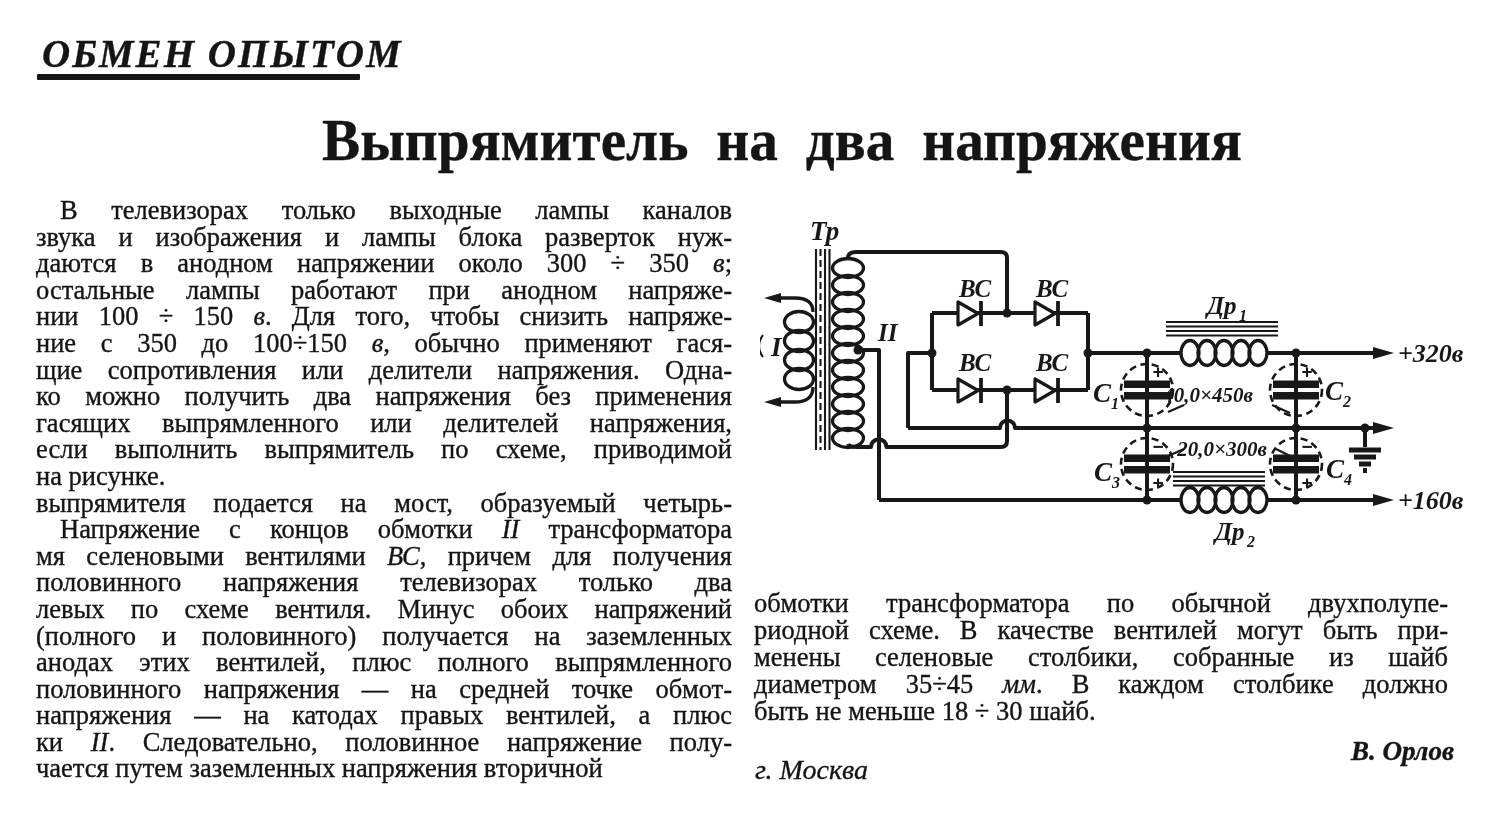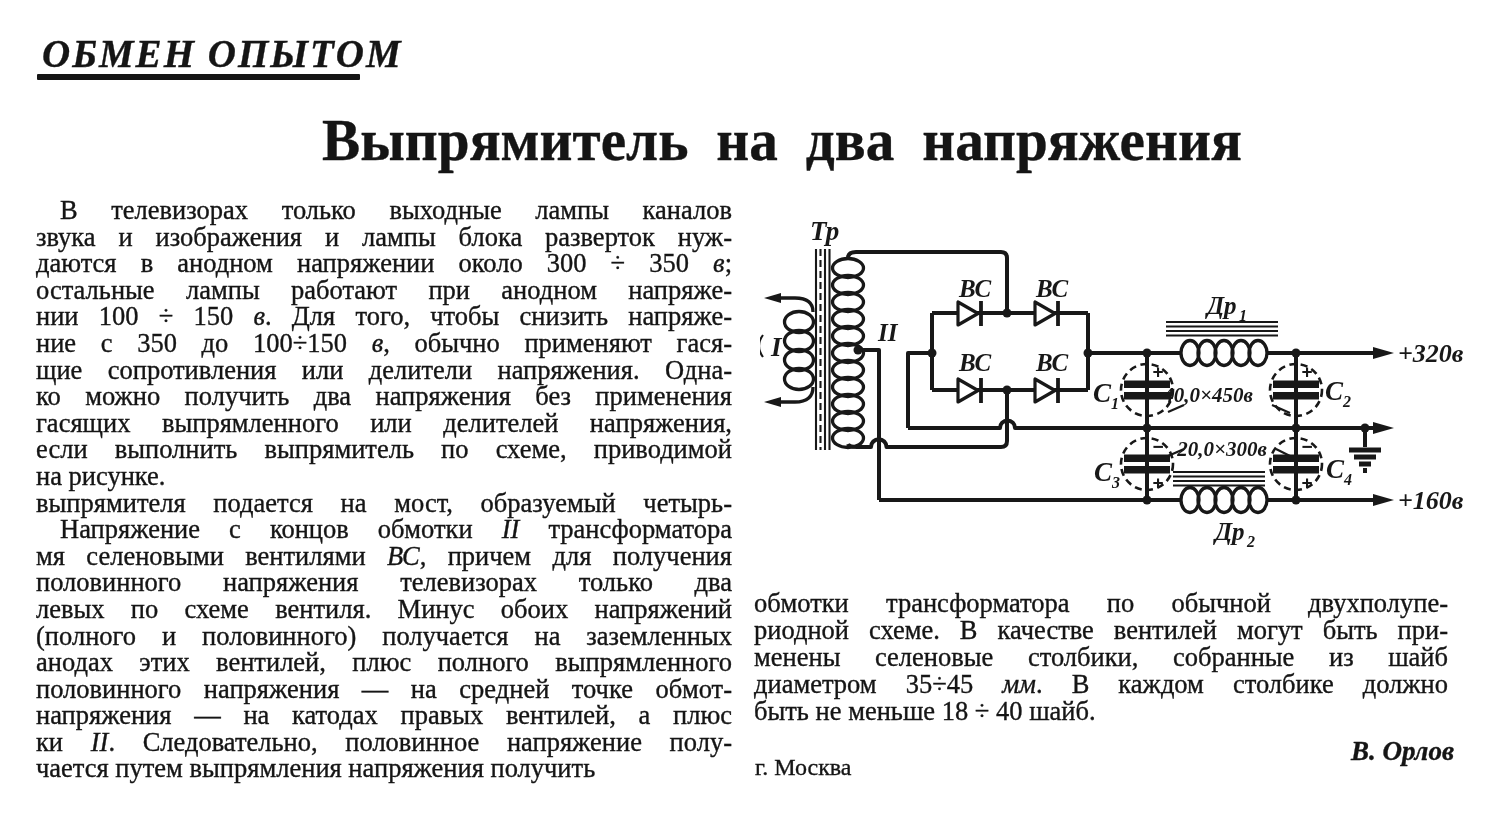--- a/index.html
+++ b/index.html
@@ -28,21 +28,21 @@
   .col-right{position:absolute;left:754px;top:590px;width:694px;line-height:27px;font-family:Liberation Serif, serif;}
   .tline{text-align:justify;text-align-last:justify;white-space:normal;}
   .tline.last{text-align-last:left;}
   .tline.indent{text-indent:24px;}
   .byline{
     position:absolute;left:776px;top:736px;width:678px;
     text-align:right;font-size:27px;font-weight:bold;font-style:italic;
   }
   .city{
     position:absolute;left:755px;top:754px;
-    font-size:24px;text-align:center;
+    font-size:28px;font-style:italic;text-align:center;
   }
   .schematic{position:absolute;left:760px;top:195px;width:750px;height:395px;}
   svg .w{stroke:#181818;stroke-width:4;fill:none;stroke-linecap:butt;stroke-linejoin:round;}
   svg .thin{stroke:#181818;stroke-width:2.1;fill:none;}
   svg .coil{stroke:#181818;stroke-width:3.3;fill:none;}
   svg .dot{fill:#181818;stroke:none;}
   svg .dio{fill:#ffffff;stroke:#181818;stroke-width:3.2;stroke-linejoin:round;}
   svg .bar{stroke:#181818;stroke-width:3.8;fill:none;}
   svg .plate{fill:#181818;stroke:none;}
   svg .ccirc{stroke:#181818;stroke-width:2.6;fill:none;stroke-dasharray:7 4.5;}
@@ -74,28 +74,28 @@
     <div class="tline">выпрямителя подается на мост, образуемый четырь-</div>
     <div class="tline indent">Напряжение с концов обмотки <i>II</i> трансформатора</div>
     <div class="tline">мя селеновыми вентилями <i>ВС</i>, причем для получения</div>
     <div class="tline">половинного напряжения телевизорах только два</div>
     <div class="tline">левых по схеме вентиля. Минус обоих напряжений</div>
     <div class="tline">(полного и половинного) получается на заземленных</div>
     <div class="tline">анодах этих вентилей, плюс полного выпрямленного</div>
     <div class="tline">половинного напряжения — на средней точке обмот-</div>
     <div class="tline">напряжения — на катодах правых вентилей, а плюс</div>
     <div class="tline">ки <i>II</i>. Следовательно, половинное напряжение полу-</div>
-    <div class="tline last">чается путем выпрямления напряжения получить</div>
+    <div class="tline last">чается путем заземленных напряжения вторичной</div>
   </div>
 <div class="col col-right ink">
     <div class="tline">обмотки трансформатора по обычной двухполупе-</div>
     <div class="tline">риодной схеме. В качестве вентилей могут быть при-</div>
     <div class="tline">менены селеновые столбики, собранные из шайб</div>
     <div class="tline">диаметром 35÷45 <i>мм</i>. В каждом столбике должно</div>
-    <div class="tline last">быть не меньше 18 ÷ 40 шайб.</div>
+    <div class="tline last">быть не меньше 18 ÷ 30 шайб.</div>
   </div>
 
 <div class="byline ink">В. Орлов</div>
 <div class="city ink">г. Москва</div>
 
 <div class="schematic">
 <svg width="750" height="395" viewBox="0 0 750 395" xmlns="http://www.w3.org/2000/svg">
 
   <g>
     <path class="thin" d="M 3 140 Q -5 151 3 162"></path>

